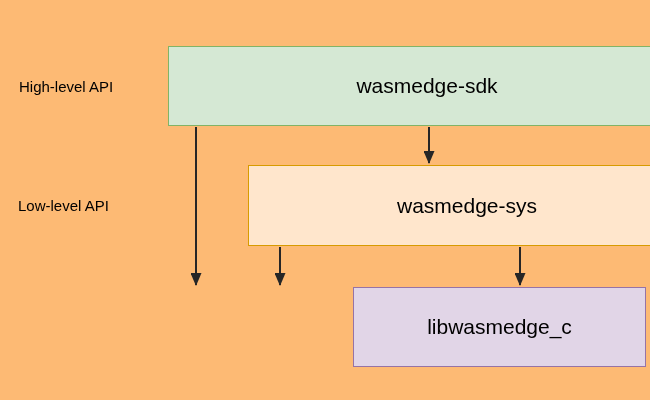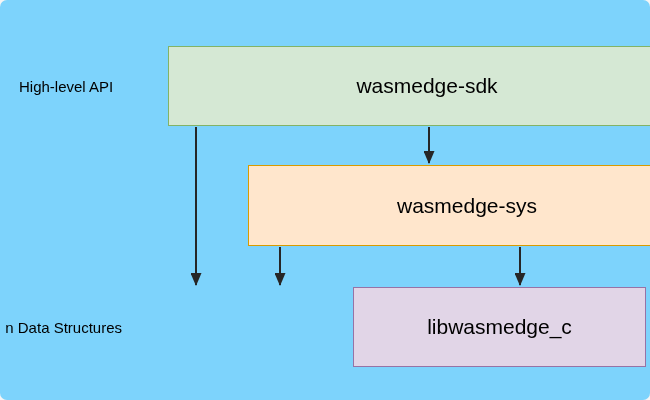--- a/index.html
+++ b/index.html
@@ -37,26 +37,26 @@
   #node-libwasmedge-c  { left: 353px; top: 287px; width: 293px; height: 80px; }
   svg.arrows {
     position: absolute; left: 0; top: 0;
     width: 650px; height: 400px;
     pointer-events: none;
   }
 </style>
 </head>
 <body style="background: rgb(245, 245, 245);">
 
-<div class="canvas" id="canvas" style="background: #7dd3fc; border-radius: 7px;">
+<div class="canvas" id="canvas" style="background: #fdba74;">
 
   <div class="row-label" id="label-high-level">High-level API</div>
 
+  <div class="row-label" id="label-low-level">Low-level API</div>
 
-  <div class="row-label" id="label-data-structures">n Data Structures</div>
 
   <div class="node" id="node-wasmedge-sdk" style="background: rgb(213, 232, 212); border-color: rgb(130, 179, 102);">
     <span class="node-label">wasmedge-sdk</span>
   </div>
 
   <div class="node" id="node-wasmedge-sys" style="background: rgb(255, 230, 204); border-color: rgb(215, 155, 0);">
     <span class="node-label">wasmedge-sys</span>
   </div>
 
 

